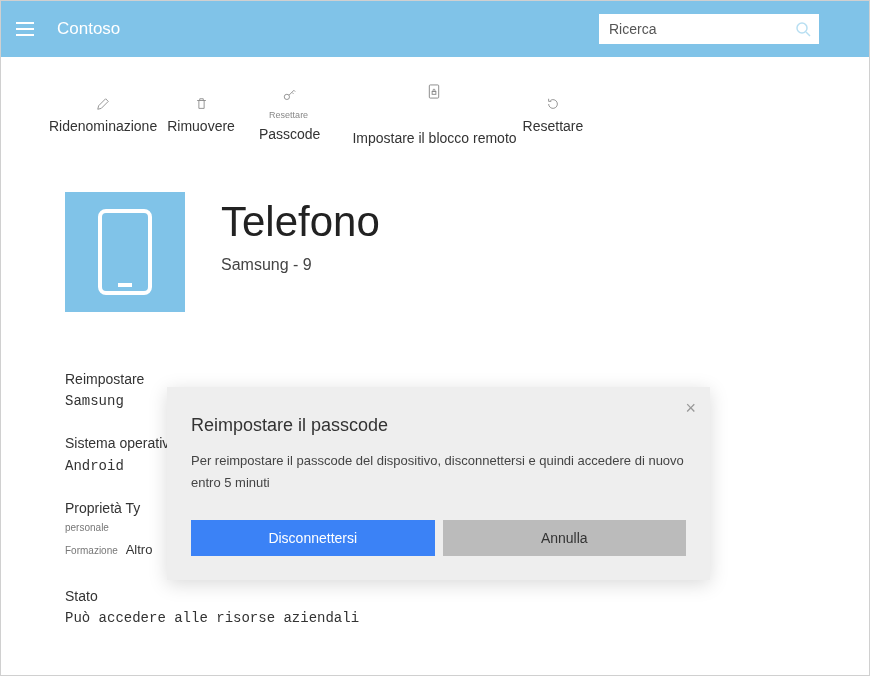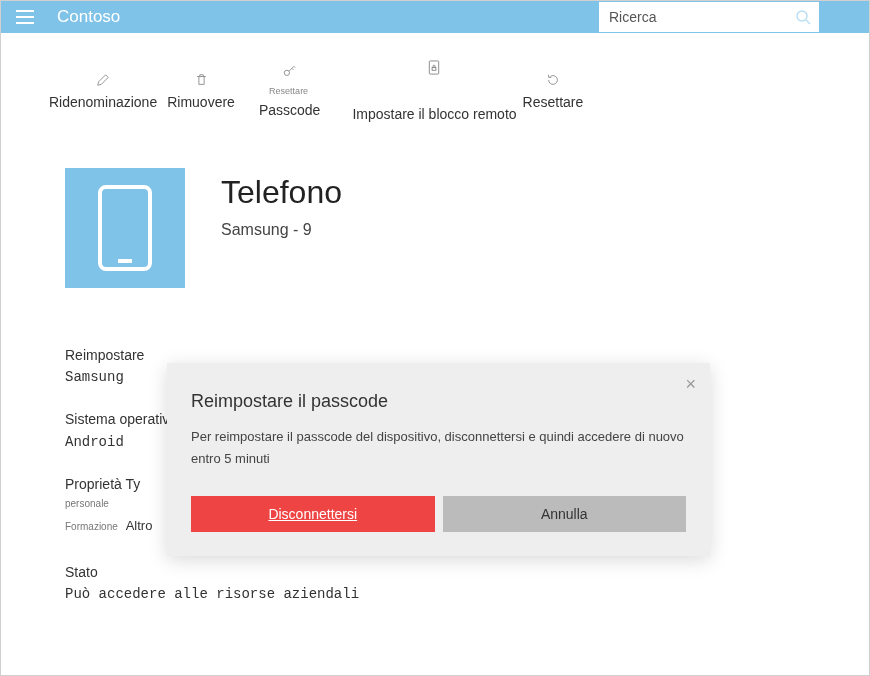--- a/index.html
+++ b/index.html
@@ -9,21 +9,21 @@
     color: #333;
     background: #fff;
     width: 870px;
     height: 676px;
     overflow: hidden;
     border: 1px solid #d0d0d0;
   }
   
   .header {
     background: #80c3e8;
-    height: 32px;
+    height: 56px;
     display: flex;
     align-items: center;
     padding: 0 10px;
   }
   .hamburger {
     width: 28px; height: 28px;
     display: flex; flex-direction: column; justify-content: center; align-items: center;
     gap: 4px; cursor: pointer;
     margin-right: 18px;
   }
@@ -52,21 +52,21 @@
   
   .device-header {
     display:flex; align-items:flex-start;
     padding: 36px 0 0 64px;
   }
   .device-tile {
     width:120px; height:120px; background:#80c3e8;
     display:flex; align-items:center; justify-content:center;
   }
   .device-text { margin-left: 36px; padding-top: 6px; }
-  .device-title { font-size:32px; font-weight:400; color:#222; }
+  .device-title { font-size:42px; font-weight:400; color:#222; }
   .device-sub { font-size:16px; color:#444; margin-top:10px; }
 
   
   .props { padding: 58px 0 0 64px; font-size:14px; color:#333; line-height:1.3; }
   .prop-group { margin-bottom: 24px; }
   .prop-label { color:#333; }
   .prop-value { color:#333; margin-top:4px;font-family:Liberation Mono, monospace; }
   .prop-sub-letter { display:inline-block; margin-left:34px; color:#333; }
   .mini { font-size:10px; color:#777; }
   .mini-inline { font-size:10px; color:#777; margin-right:4px; }
@@ -82,21 +82,21 @@
     position:absolute; top:12px; right:14px;
     font-size:18px; color:#999; cursor:pointer; line-height:1;
   }
   .dialog-title { font-size:18px; color:#333; margin-bottom:14px; }
   .dialog-body { font-size:13px; color:#444; line-height:1.7; margin-bottom:26px; }
   .dialog-buttons { display:flex; gap:8px; }
   .btn {
     flex:1; height:36px; display:flex; align-items:center; justify-content:center;
     font-size:14px; cursor:pointer; border:none;
   }
-  .btn-primary { background:#ef4444; color:#fff;text-decoration:underline; }
+  .btn-primary { background:#3b82f6; color:#fff; }
   .btn-secondary { background:#bbb; color:#333; }
 
   .content-wrap { position:relative; }
 </style>
 </head>
 <body>
 
 <div class="header">
   <div class="hamburger">
     <span></span>

